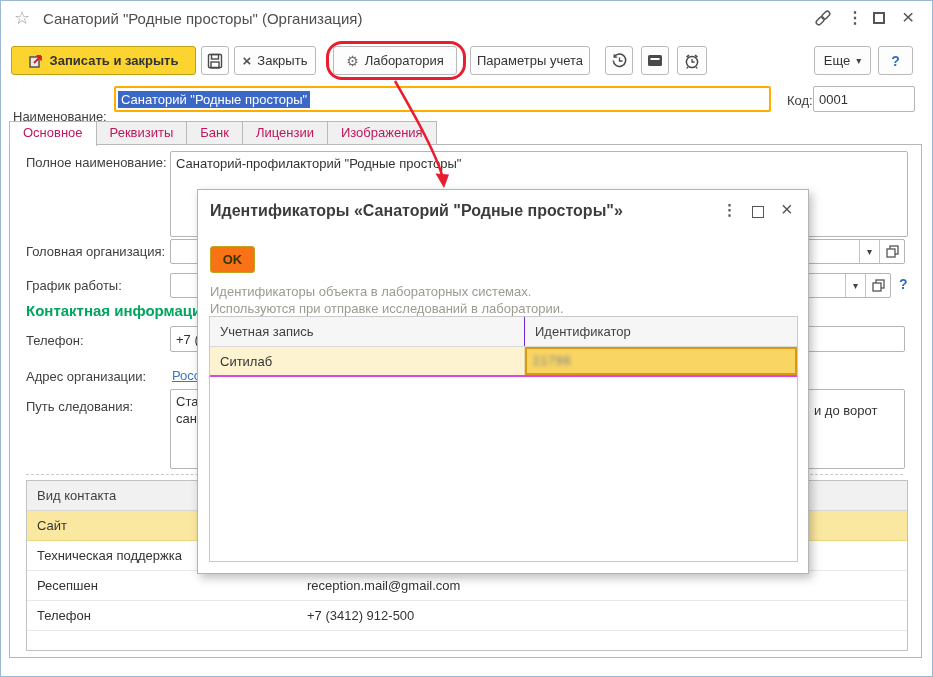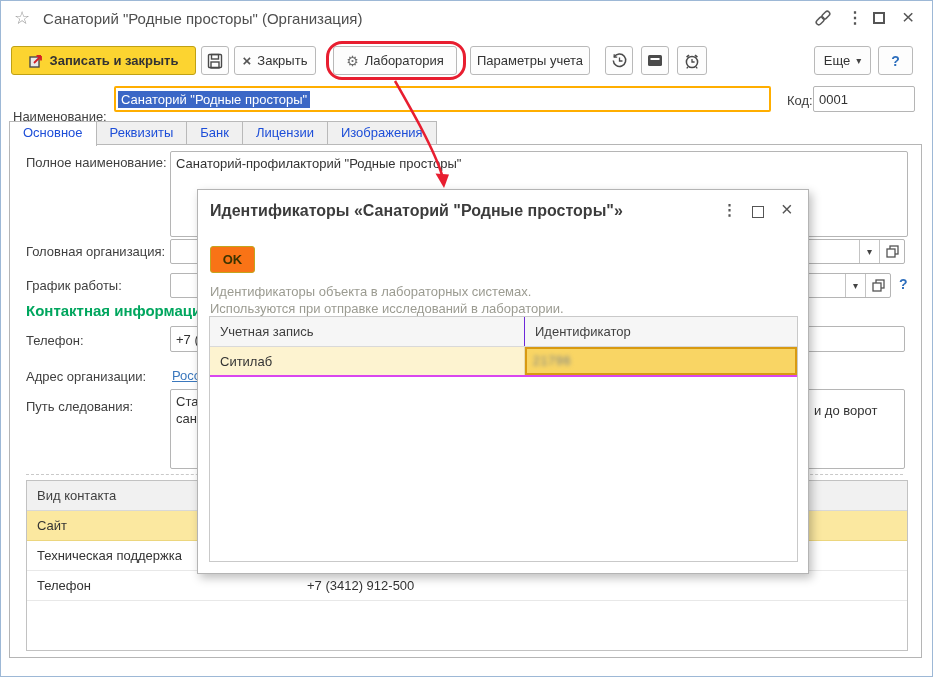--- a/index.html
+++ b/index.html
@@ -36,21 +36,21 @@
 
   
   .lbl{position:absolute;color:#3f3f3f;white-space:nowrap}
   .fld{position:absolute;border:1px solid #b5b5b5;border-radius:2px;background:#fff;display:flex;align-items:center;padding:0 5px;overflow:hidden;white-space:nowrap}
   #fld-name{left:113px;top:85px;width:657px;height:26px;border:2px solid #ffae00;padding:0 2px}
   #fld-name .sel{background:#3b67c6;color:#fff;padding:1px 3px}
   #fld-code{left:812px;top:85px;width:102px;height:26px}
 
   
   .tabs{position:absolute;left:8px;top:119px;height:25px;display:flex;align-items:flex-end;z-index:3}
-  .tab{height:24px;line-height:22px;padding:0 13px;background:#f0f0f0;border:1px solid #b9b9b9;border-left:none;color:#1d4ed8}
+  .tab{height:24px;line-height:22px;padding:0 13px;background:#f0f0f0;border:1px solid #b9b9b9;border-left:none;color:#be185d}
   .tab:first-child{border-left:1px solid #b9b9b9}
   .tab.active{height:25px;margin-bottom:-1px;background:#fff;border-bottom:none}
 
   
   .content{position:absolute;left:8px;top:143px;width:913px;height:514px;border:1px solid #b5b5b5;background:#fff}
   .content .lbl{left:16px}
   .ta{position:absolute;border:1px solid #b5b5b5;border-radius:2px;background:#fff;padding:3px 5px;line-height:17px}
   #ta-fullname{left:160px;top:6px;width:738px;height:86px}
   #ctl-headorg{left:160px;top:94px;width:735px;height:25px;padding:0;display:flex;align-items:stretch}
   #ctl-sched{left:160px;top:128px;width:721px;height:25px;padding:0;display:flex;align-items:stretch}
@@ -269,20 +269,24 @@
       </div>
       <div class="crow sel-row">
         <span>Сайт</span>
         <span class="val"></span>
       </div>
       <div class="crow">
         <span>Техническая поддержка</span>
         <span class="val"></span>
       </div>
       <div class="crow">
+        <span>Ресепшен</span>
+        <span class="val">reception.mail@gmail.com</span>
+      </div>
+      <div class="crow">
         <span>Телефон</span>
         <span class="val">+7 (3412) 912-500</span>
       </div>
     </div>
   </div>
 
   <div class="dialog">
     <span class="dlg-title">Идентификаторы «Санаторий "Родные просторы"»</span>
     <span class="dlg-dots">⋮</span>
     <span class="dlg-max"></span>

